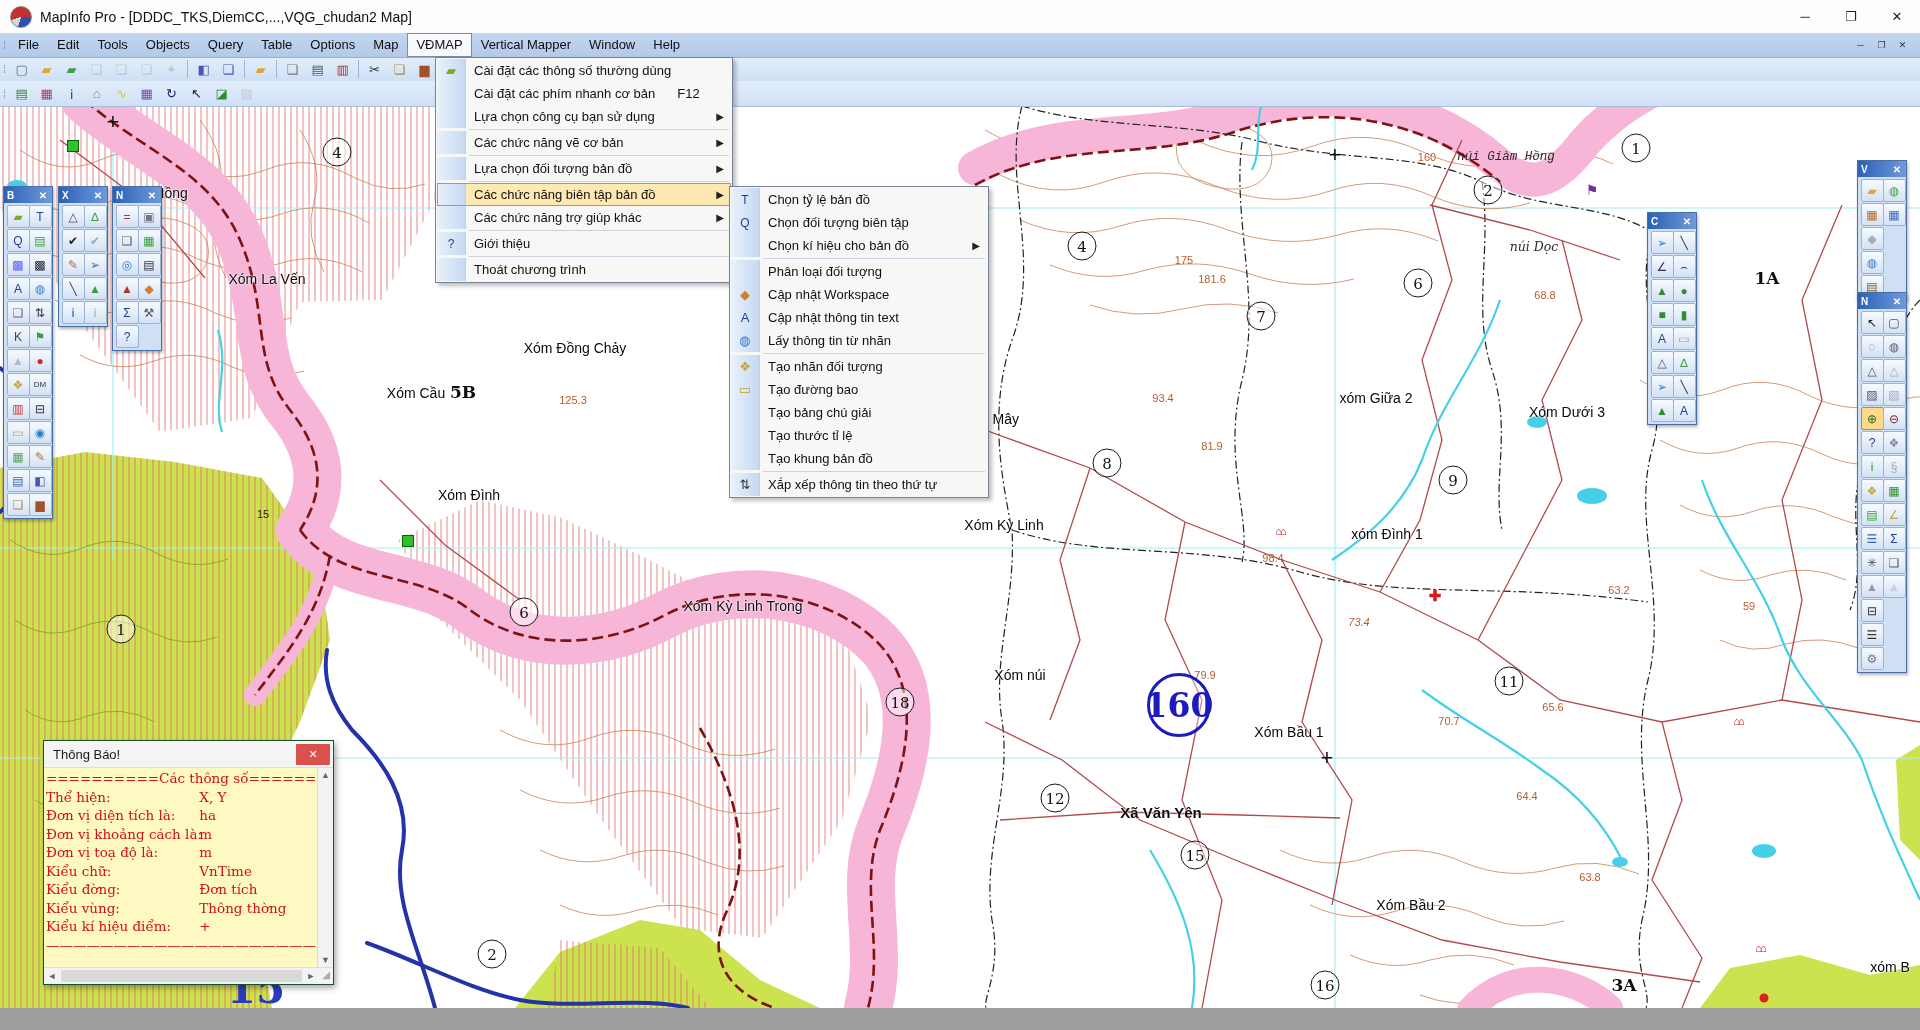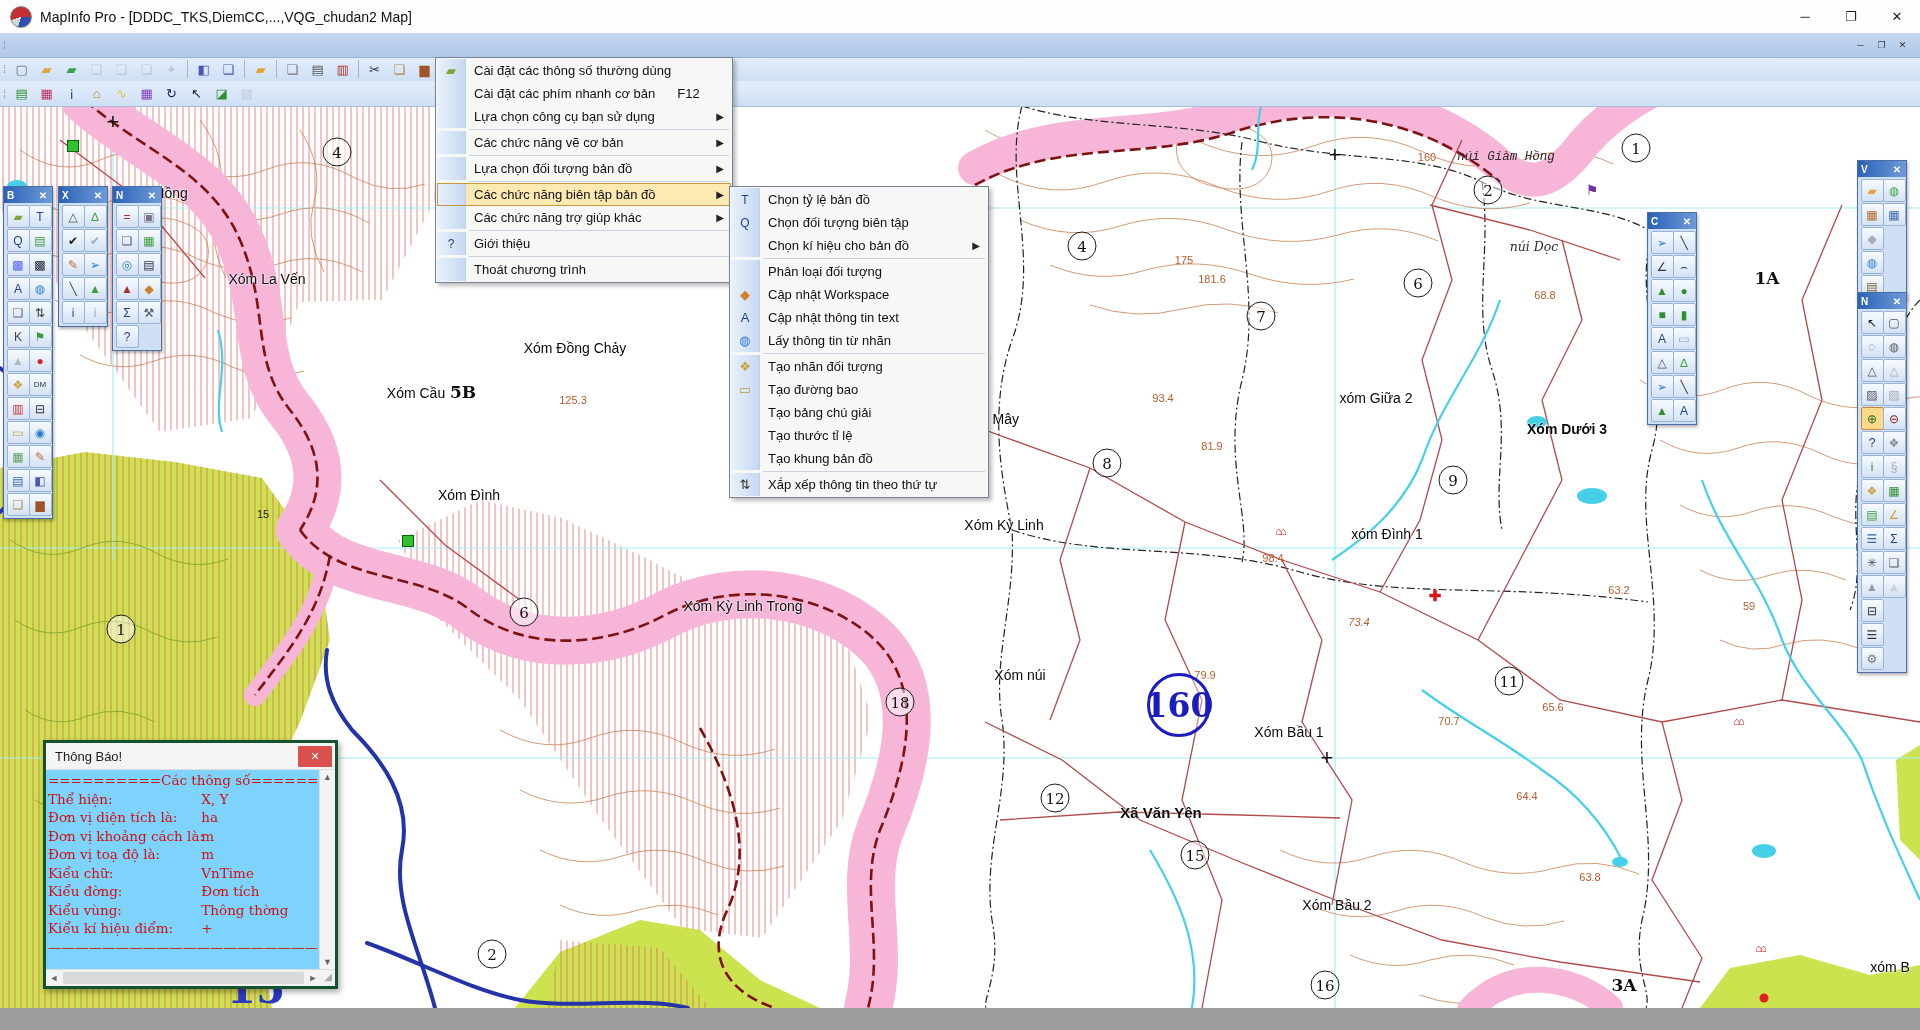--- a/index.html
+++ b/index.html
@@ -55,21 +55,21 @@
   .dd-item{height:23px;display:flex;align-items:center;position:relative;font-size:13px;color:#101010}
   .dd-gutter{width:28px;align-self:stretch;background:linear-gradient(90deg,#e9f1fb,#c6d9f2);border-right:1px solid #c0cfe4;
     display:flex;align-items:center;justify-content:center;font-size:12px;flex:0 0 28px}
   .dd-gutter .gl{font-size:13px}
   .dd-label{padding-left:8px}
   .dd-shortcut{margin-left:22px;font-size:13px;color:#101010}
   .dd-arrow{position:absolute;right:7px;font-size:10px;color:#222}
   .dd-item.hl{background:#ffe9b2;outline:1px solid #c8963c;outline-offset:-1px}
   .dd-sep{height:1px;background:#c9d2de;margin:1px 2px 1px 32px}
   
-  #dialog{position:absolute;left:43px;top:740px;width:289px;height:243px;background:#7dd3fc;border:3px solid #14532d;box-shadow:2px 3px 6px rgba(0,0,0,.35);z-index:40;display:flex;flex-direction:column}
+  #dialog{position:absolute;left:43px;top:740px;width:289px;height:243px;background:#fef9c3;border:1px solid #14532d;box-shadow:2px 3px 6px rgba(0,0,0,.35);z-index:40;display:flex;flex-direction:column}
   #dlg-title{height:26px;background:#f4f4f4;display:flex;align-items:center;font-size:13px;color:#1a1a1a;padding-left:9px;border-bottom:1px solid #ddd}
   #dlg-close{margin-left:auto;width:34px;height:21px;background:#d9504c;color:#fff;font-size:11px;display:flex;align-items:center;justify-content:center;margin-right:3px;border-radius:1px}
   #dlg-body{flex:1;display:flex;min-height:0}
   #dlg-content{flex:1;padding:1px 2px;overflow:hidden;font:13.5px "DejaVu Serif",serif;color:#cf1212;line-height:18.5px}
   .dlg-line{position:relative;white-space:nowrap}
   .dlg-line .v{position:absolute;left:57%}
   .dlg-line.center{text-align:center}
   #dlg-vscroll{width:15px;background:#f3f3f3;border-left:1px solid #ddd;display:flex;flex-direction:column;align-items:center;justify-content:space-between;font-size:9px;color:#666;padding:2px 0}
   #dlg-hbar{height:16px;border-top:1px solid #ddd;display:flex;align-items:center;background:#f3f3f3}
   #dlg-hbar .arr{width:16px;text-align:center;font-size:9px;color:#666}
@@ -86,20 +86,34 @@
   <span id="title-text">MapInfo Pro - [DDDC_TKS,DiemCC,...,VQG_chudan2 Map]</span>
   <div id="win-controls">
     <div class="win-btn">─</div>
     <div class="win-btn">❐</div>
     <div class="win-btn">✕</div>
   </div>
 </div>
 
 <div id="menubar">
   <span class="grip">⁞</span>
+  <div id="menubar-items" style="display:flex">
+      <div class="menu-item">File</div>
+      <div class="menu-item">Edit</div>
+      <div class="menu-item">Tools</div>
+      <div class="menu-item">Objects</div>
+      <div class="menu-item">Query</div>
+      <div class="menu-item">Table</div>
+      <div class="menu-item">Options</div>
+      <div class="menu-item">Map</div>
+      <div class="menu-item active">VĐMAP</div>
+      <div class="menu-item">Vertical Mapper</div>
+      <div class="menu-item">Window</div>
+      <div class="menu-item">Help</div>
+    </div>
   <div id="menubar-controls">
       <div class="mb-btn">─</div>
       <div class="mb-btn">❐</div>
       <div class="mb-btn">✕</div>
     </div>
 </div>
 
 <div id="toolbar1" class="toolbar">
   <span class="grip">⁞</span>
 <div class="tb-icon" style="color: rgb(102, 102, 119);">▢</div>
@@ -273,25 +287,25 @@
       <div class="mlbl lbl-village" style="left: 171px; top: 87px;">Hồng</div>
       <div class="mlbl lbl-village" style="left: 267px; top: 173px;">Xóm La Vến</div>
       <div class="mlbl lbl-village" style="left: 575px; top: 242px;">Xóm Đồng Chảy</div>
       <div class="mlbl lbl-village" style="left: 416px; top: 287px;">Xóm Cầu</div>
       <div class="mlbl lbl-village" style="left: 469px; top: 389px;">Xóm Đình</div>
       <div class="mlbl lbl-village" style="left: 743px; top: 500px;">Xóm Kỳ Linh Trong</div>
       <div class="mlbl lbl-village" style="left: 1004px; top: 419px;">Xóm Kỳ Linh</div>
       <div class="mlbl lbl-village" style="left: 1020px; top: 569px;">Xóm núi</div>
       <div class="mlbl lbl-village" style="left: 1000px; top: 313px;">h Mây</div>
       <div class="mlbl lbl-village" style="left: 1376px; top: 292px;">xóm Giữa 2</div>
-      <div class="mlbl lbl-village" style="left: 1567px; top: 323px; font-weight: bold;">Xóm Dưới 3</div>
+      <div class="mlbl lbl-village" style="left: 1567px; top: 306px;">Xóm Dưới 3</div>
       <div class="mlbl lbl-village" style="left: 1387px; top: 428px;">xóm Đình 1</div>
       <div class="mlbl lbl-village" style="left: 1289px; top: 626px;">Xóm Bầu 1</div>
       <div class="mlbl lbl-village lbl-bold" style="left: 1161px; top: 706px;">Xã Văn Yên</div>
-      <div class="mlbl lbl-village" style="left: 1337px; top: 799px;">Xóm Bầu 2</div>
+      <div class="mlbl lbl-village" style="left: 1411px; top: 799px;">Xóm Bầu 2</div>
       <div class="mlbl lbl-village" style="left: 1890px; top: 861px;">xóm B</div>
       <div class="mlbl lbl-nui" style="left: 1506px; top: 51px; font-family: Liberation Mono, monospace;">núi Giàm Hồng</div>
       <div class="mlbl lbl-nui" style="left: 1534px; top: 140px;">núi Dọc</div>
       <div class="mlbl lbl-sheet" style="left: 463px; top: 286px;">5B</div>
       <div class="mlbl lbl-sheet" style="left: 1767px; top: 172px;">1A</div>
       <div class="mlbl lbl-sheet" style="left: 1624px; top: 879px;">3A</div>
       <div class="mlbl lbl-circ" style="left: 337px; top: 46px;">4</div>
       <div class="mlbl lbl-circ" style="left: 1488px; top: 84px;">2</div>
       <div class="mlbl lbl-circ" style="left: 1636px; top: 42px;">1</div>
       <div class="mlbl lbl-circ" style="left: 1082px; top: 140px;">4</div>

